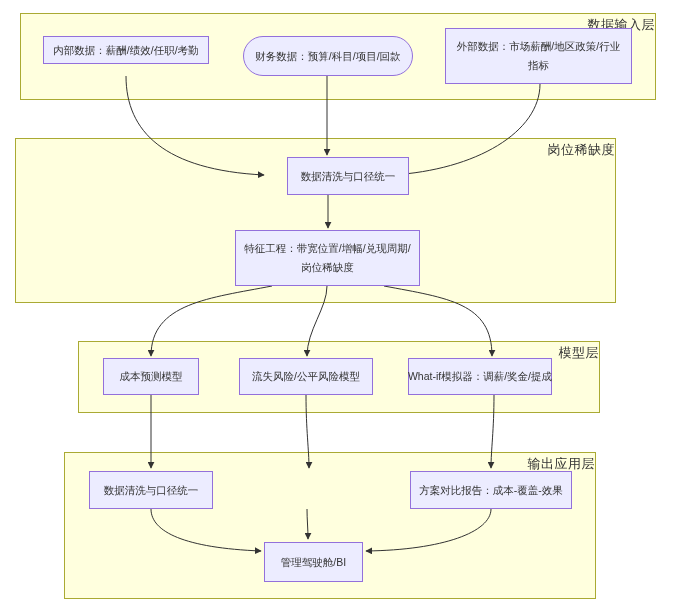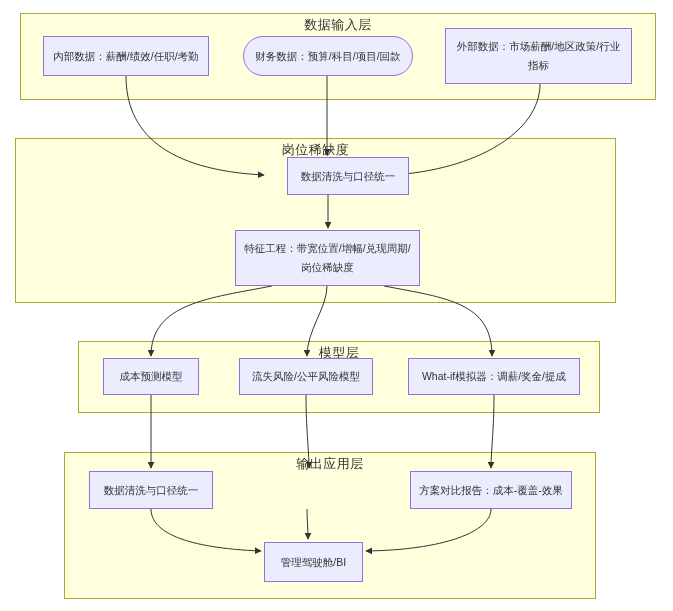--- a/index.html
+++ b/index.html
@@ -7,21 +7,21 @@
     position:relative; width:673px; height:611px; background:#ffffff;
     font-family:"Liberation Sans","DejaVu Sans",sans-serif; color:#333333;
     overflow:hidden;
   }
   .layer {
     position:absolute; background:#ffffde; border:1px solid #aaaa33;
     box-sizing:border-box;
   }
   .layer-label {
     position:absolute; top:2px; left:0; width:100%;
-    text-align:center; font-size:13px; color:#333333; letter-spacing:0.5px;
+    text-align:right; font-size:13px; color:#333333; letter-spacing:0.5px;
   }
   .edges { position:absolute; left:0; top:0; width:673px; height:611px; }
   .edge { fill:none; stroke:#333333; stroke-width:1; }
   .node {
     position:absolute; background:#ececff; border:1px solid #9370db;
     box-sizing:border-box; display:flex; flex-direction:column;
     align-items:center; justify-content:center;
     font-size:10.5px; line-height:19px; text-align:center; color:#333333;
   }
   .node span { white-space:nowrap; display:block; }
@@ -61,21 +61,21 @@
     <path class="edge" d="M327,286 C327,308 307,330 307,356" marker-end="url(#arrow)"></path>
     <path class="edge" d="M384,286 C448,298 492,303 492,356" marker-end="url(#arrow)"></path>
     <path class="edge" d="M151,395 L151,468" marker-end="url(#arrow)"></path>
     <path class="edge" d="M306,395 C306,430 309,450 309,468" marker-end="url(#arrow)"></path>
     <path class="edge" d="M494,395 C494,430 491,450 491,468" marker-end="url(#arrow)"></path>
     <path class="edge" d="M151,509 C151,532 185,548 261,551" marker-end="url(#arrow)"></path>
     <path class="edge" d="M307,509 C307,520 308,528 308,539" marker-end="url(#arrow)"></path>
     <path class="edge" d="M491,509 C491,532 443,550 366,551" marker-end="url(#arrow)"></path>
   </svg>
 
-  <div class="node" style="left:43px; top:36px; width:166px; height:40px;">
+  <div class="node" style="left:43px; top:36px; width:166px; height:28px;">
     <span>内部数据：薪酬/绩效/任职/考勤</span>
   </div>
 
   <div class="node" style="left:243px; top:36px; width:170px; height:40px;border-radius:20px;">
     <span>财务数据：预算/科目/项目/回款</span>
   </div>
 
   <div class="node" style="left:445px; top:28px; width:187px; height:56px;">
     <span>外部数据：市场薪酬/地区政策/行业</span>
     <span>指标</span>
@@ -91,21 +91,21 @@
   </div>
 
   <div class="node" style="left:103px; top:358px; width:96px; height:37px;">
     <span>成本预测模型</span>
   </div>
 
   <div class="node" style="left:239px; top:358px; width:134px; height:37px;">
     <span>流失风险/公平风险模型</span>
   </div>
 
-  <div class="node" style="left:408px; top:358px; width:172px; height:37px;">
+  <div class="node" style="left:408px; top:358px; width:144px; height:37px;">
     <span>What-if模拟器：调薪/奖金/提成</span>
   </div>
 
   <div class="node" style="left:89px; top:471px; width:124px; height:38px;">
     <span>数据清洗与口径统一</span>
   </div>
 
 
   <div class="node" style="left:410px; top:471px; width:162px; height:38px;">
     <span>方案对比报告：成本-覆盖-效果</span>

